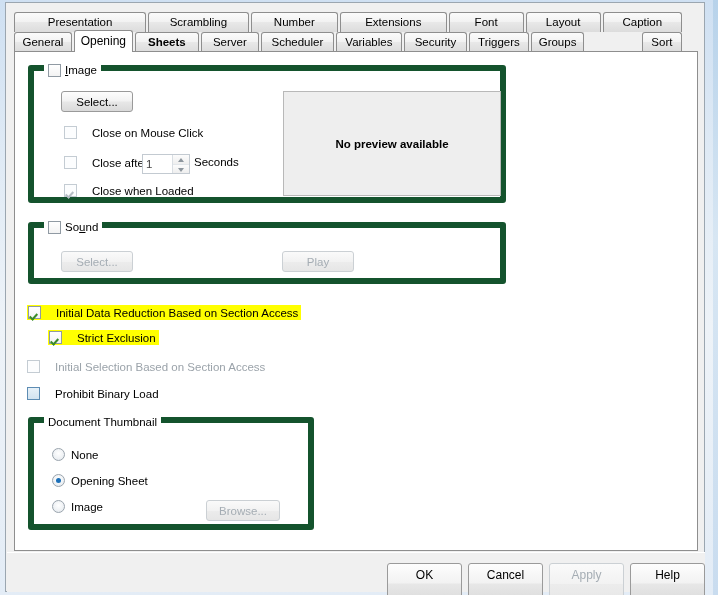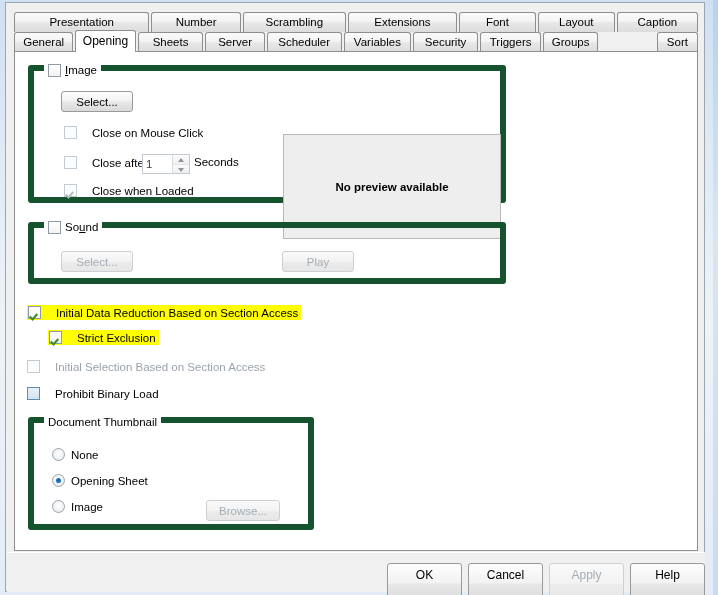--- a/index.html
+++ b/index.html
@@ -58,21 +58,21 @@
     background: linear-gradient(180deg, #fbfbfb 0%, #f2f2f2 47%, #e8e8e8 50%, #dcdcdc 100%);
     border: 1px solid #8e8e8e;
     border-bottom: none;
     border-radius: 3px 3px 0 0;
     margin-right: 2px;
     box-sizing: border-box;
     cursor: default;
     white-space: nowrap;
     overflow: hidden;
   }
-  .tab:last-child { margin-right: 0; }
+  .tab:last-child { margin-right: 16px; }
 
   .tab.selected {
     background: #ffffff;
     border-color: #8e8e8e;
     height: 22px;
     margin-top: -2px;
     line-height: 21px;
     z-index: 5;
     font-size: 12px;
   }
@@ -307,31 +307,31 @@
 </head>
 <body>
 
 <div id="right-strip"></div>
 
 <div id="dialog">
 
   <div id="tabstrip">
     <div class="tabrow row1" id="tabrow1">
         <div class="tab" style="width: 150px;"><span>Presentation</span></div>
+        <div class="tab" style="width: 114px;"><span>Scrambling</span></div>
         <div class="tab" style="width: 99px;"><span>Number</span></div>
-        <div class="tab" style="width: 114px;"><span>Scrambling</span></div>
         <div class="tab" style="width: 121px;"><span>Extensions</span></div>
         <div class="tab" style="width: 85px;"><span>Font</span></div>
         <div class="tab" style="width: 85px;"><span>Layout</span></div>
         <div class="tab" style="width: 90px;"><span>Caption</span></div>
       </div>
     <div class="tabrow row2" id="tabrow2">
         <div class="tab" style="width: 65px;"><span>General</span></div>
         <div class="tab selected" style="width: 66px;"><span>Opening</span></div>
-        <div class="tab" style="width: 72px;"><span>Sheets</span></div>
+        <div class="tab" style="width: 72px; font-weight: bold;"><span>Sheets</span></div>
         <div class="tab" style="width: 65px;"><span>Server</span></div>
         <div class="tab" style="width: 82px;"><span>Scheduler</span></div>
         <div class="tab" style="width: 74px;"><span>Variables</span></div>
         <div class="tab" style="width: 71px;"><span>Security</span></div>
         <div class="tab" style="width: 67px;"><span>Triggers</span></div>
         <div class="tab" style="width: 60px;"><span>Groups</span></div>
         <div class="tab" style="width: 60px; margin-top: 28px;"><span>Tables</span></div>
         <div class="tab" style="width: 45px;"><span>Sort</span></div>
       </div>
   </div>
@@ -363,21 +363,21 @@
           <div class="spin-b down"></div>
         </div>
       </div>
       <div style="position:absolute; left:160px; top:85px; font-size:11.5px;">Seconds</div>
 
       <div class="cbrow" id="cb-whenloaded" style="left:30px; top:113px;">
         <span class="cb dis checked"></span>
         <span class="lbl">Close when Loaded</span>
       </div>
 
-      <div id="preview" style="left:249px; top:20px; width:218px; height:105px;margin-top:43px;">
+      <div id="preview" style="left:249px; top:20px; width:218px; height:105px;">
         <span>No preview available</span>
       </div>
     </div>
 
     <div class="groupbox" id="sound-group" style="left:13px; top:170px; width:478px; height:62px;">
       <div class="group-title">
         <span class="cb plain" id="sound-cb"></span>
         <span><span>So</span><span class="accel">u</span><span>nd</span></span>
       </div>
       <div class="btn dis" style="left:27px; top:23px; width:72px;">Select...</div>

